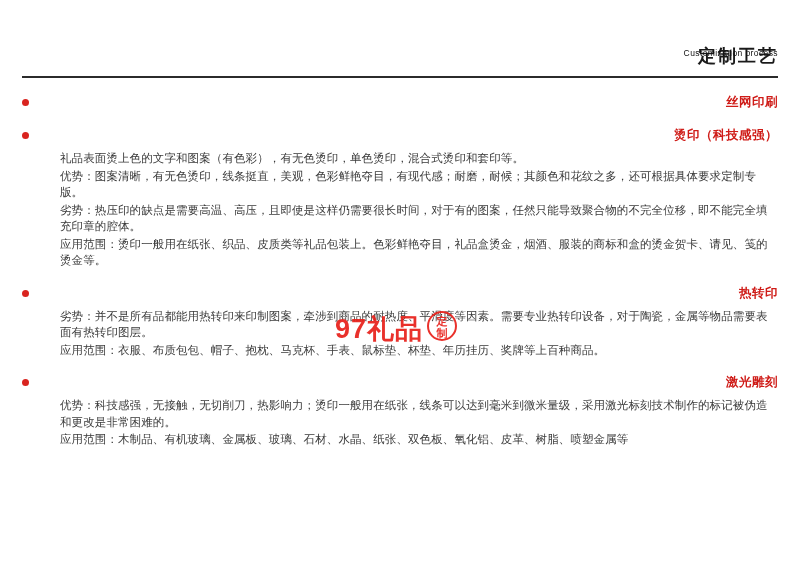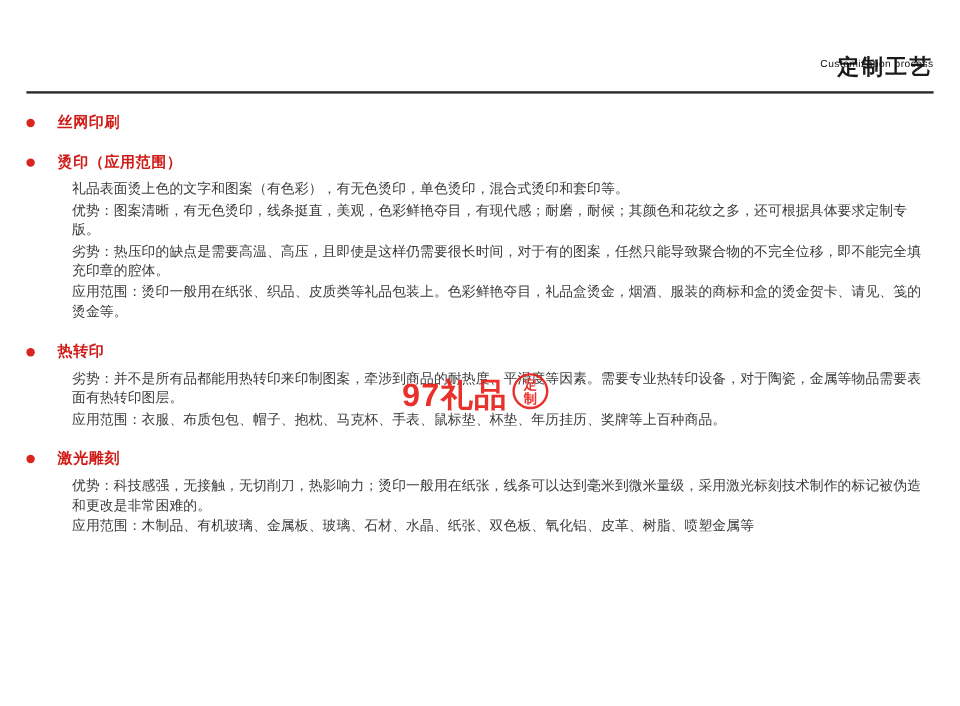--- a/index.html
+++ b/index.html
@@ -44,22 +44,23 @@
     height: 2px;
     background: #2b2b2b;
     margin: 8px 0 0 0;
   }
   .section {
     margin-top: 16px;
   }
   .sec-head {
     display: flex;
     align-items: center;
-    gap: 19px;
+    gap: 7px;
     margin-bottom: 6px;
+    justify-content: space-between;
   }
   .bullet {
     width: 7px;
     height: 7px;
     border-radius: 50%;
     background: #d9241f;
     flex: none;
     display: inline-block;
   }
   .sec-title {
@@ -127,21 +128,21 @@
   <div class="section">
     <div class="sec-head">
       <span class="bullet"></span>
       <span class="sec-title">丝网印刷</span>
     </div>
   </div>
 
   <div class="section">
     <div class="sec-head">
       <span class="bullet"></span>
-      <span class="sec-title">烫印（应用范围）</span>
+      <span class="sec-title">烫印（科技感强）</span>
     </div>
     <div class="body">
       <p class="para">礼品表面烫上色的文字和图案（有色彩），有无色烫印，单色烫印，混合式烫印和套印等。</p>
       <p class="para">优势：图案清晰，有无色烫印，线条挺直，美观，色彩鲜艳夺目，有现代感；耐磨，耐候；其颜色和花纹之多，还可根据具体要求定制专版。</p>
       <p class="para">劣势：热压印的缺点是需要高温、高压，且即使是这样仍需要很长时间，对于有的图案，任然只能导致聚合物的不完全位移，即不能完全填充印章的腔体。</p>
       <p class="para">应用范围：烫印一般用在纸张、织品、皮质类等礼品包装上。色彩鲜艳夺目，礼品盒烫金，烟酒、服装的商标和盒的烫金贺卡、请见、笺的烫金等。</p>
     </div>
   </div>
 
   <div class="section">

